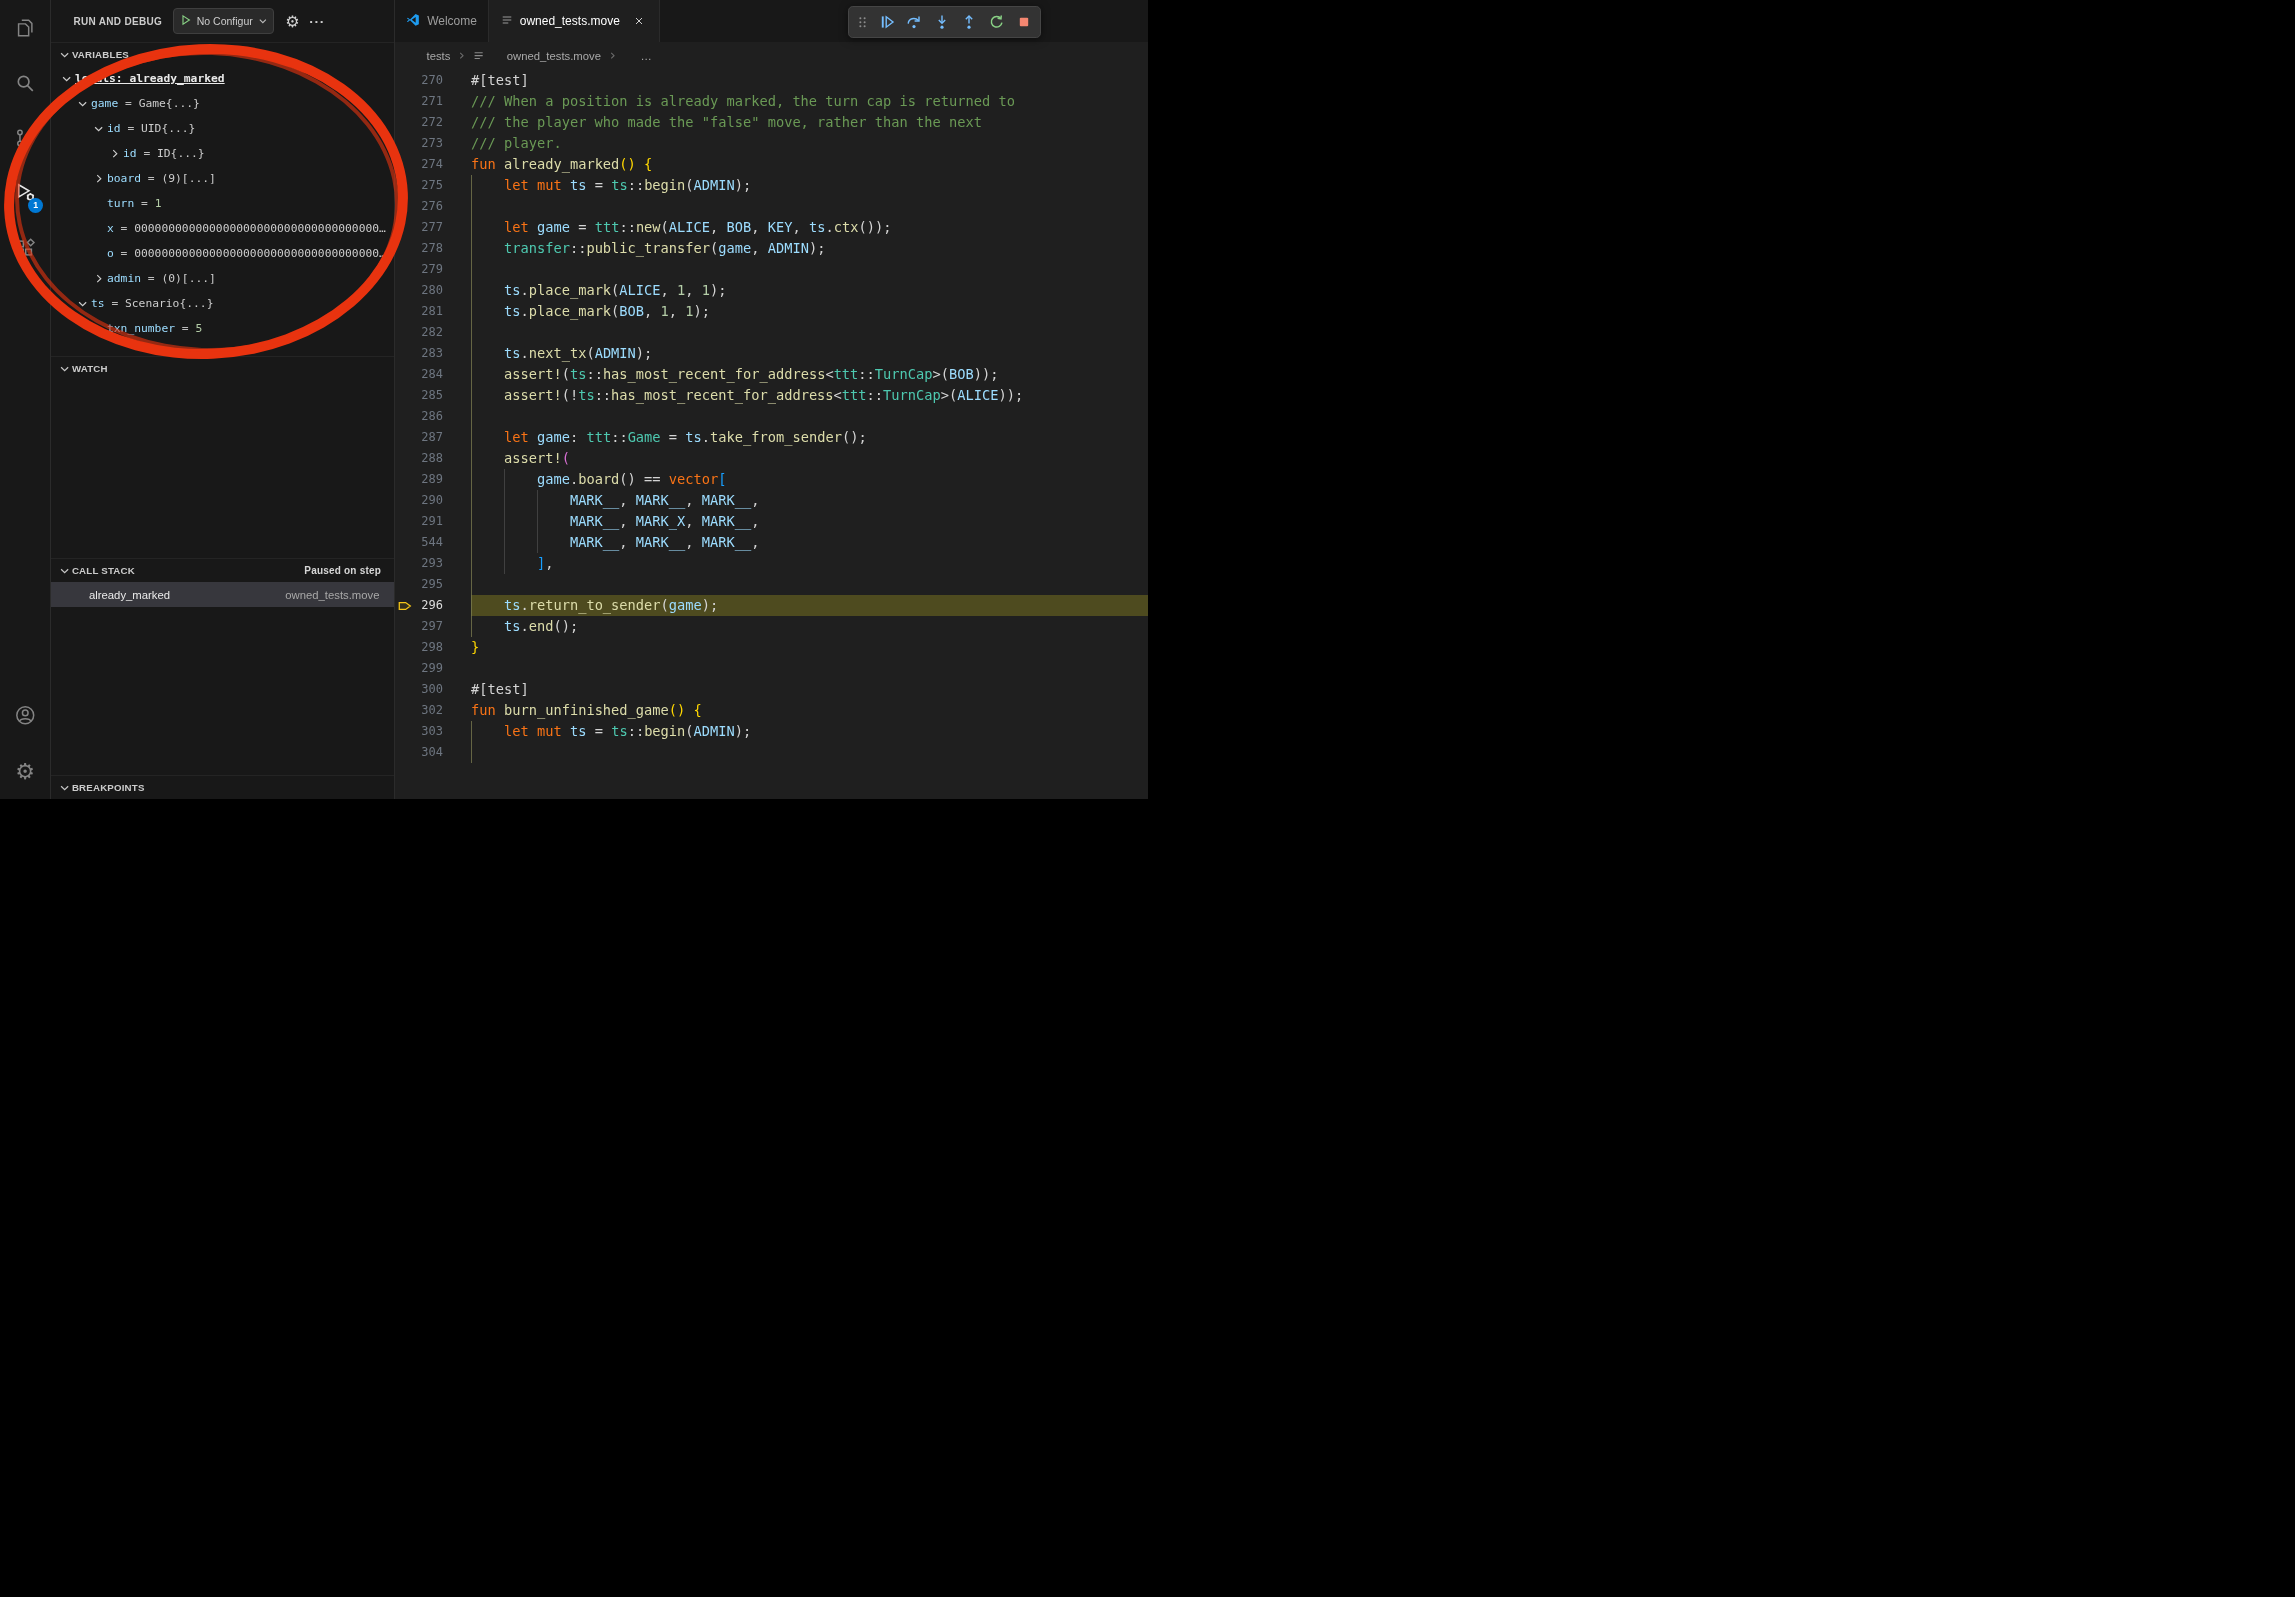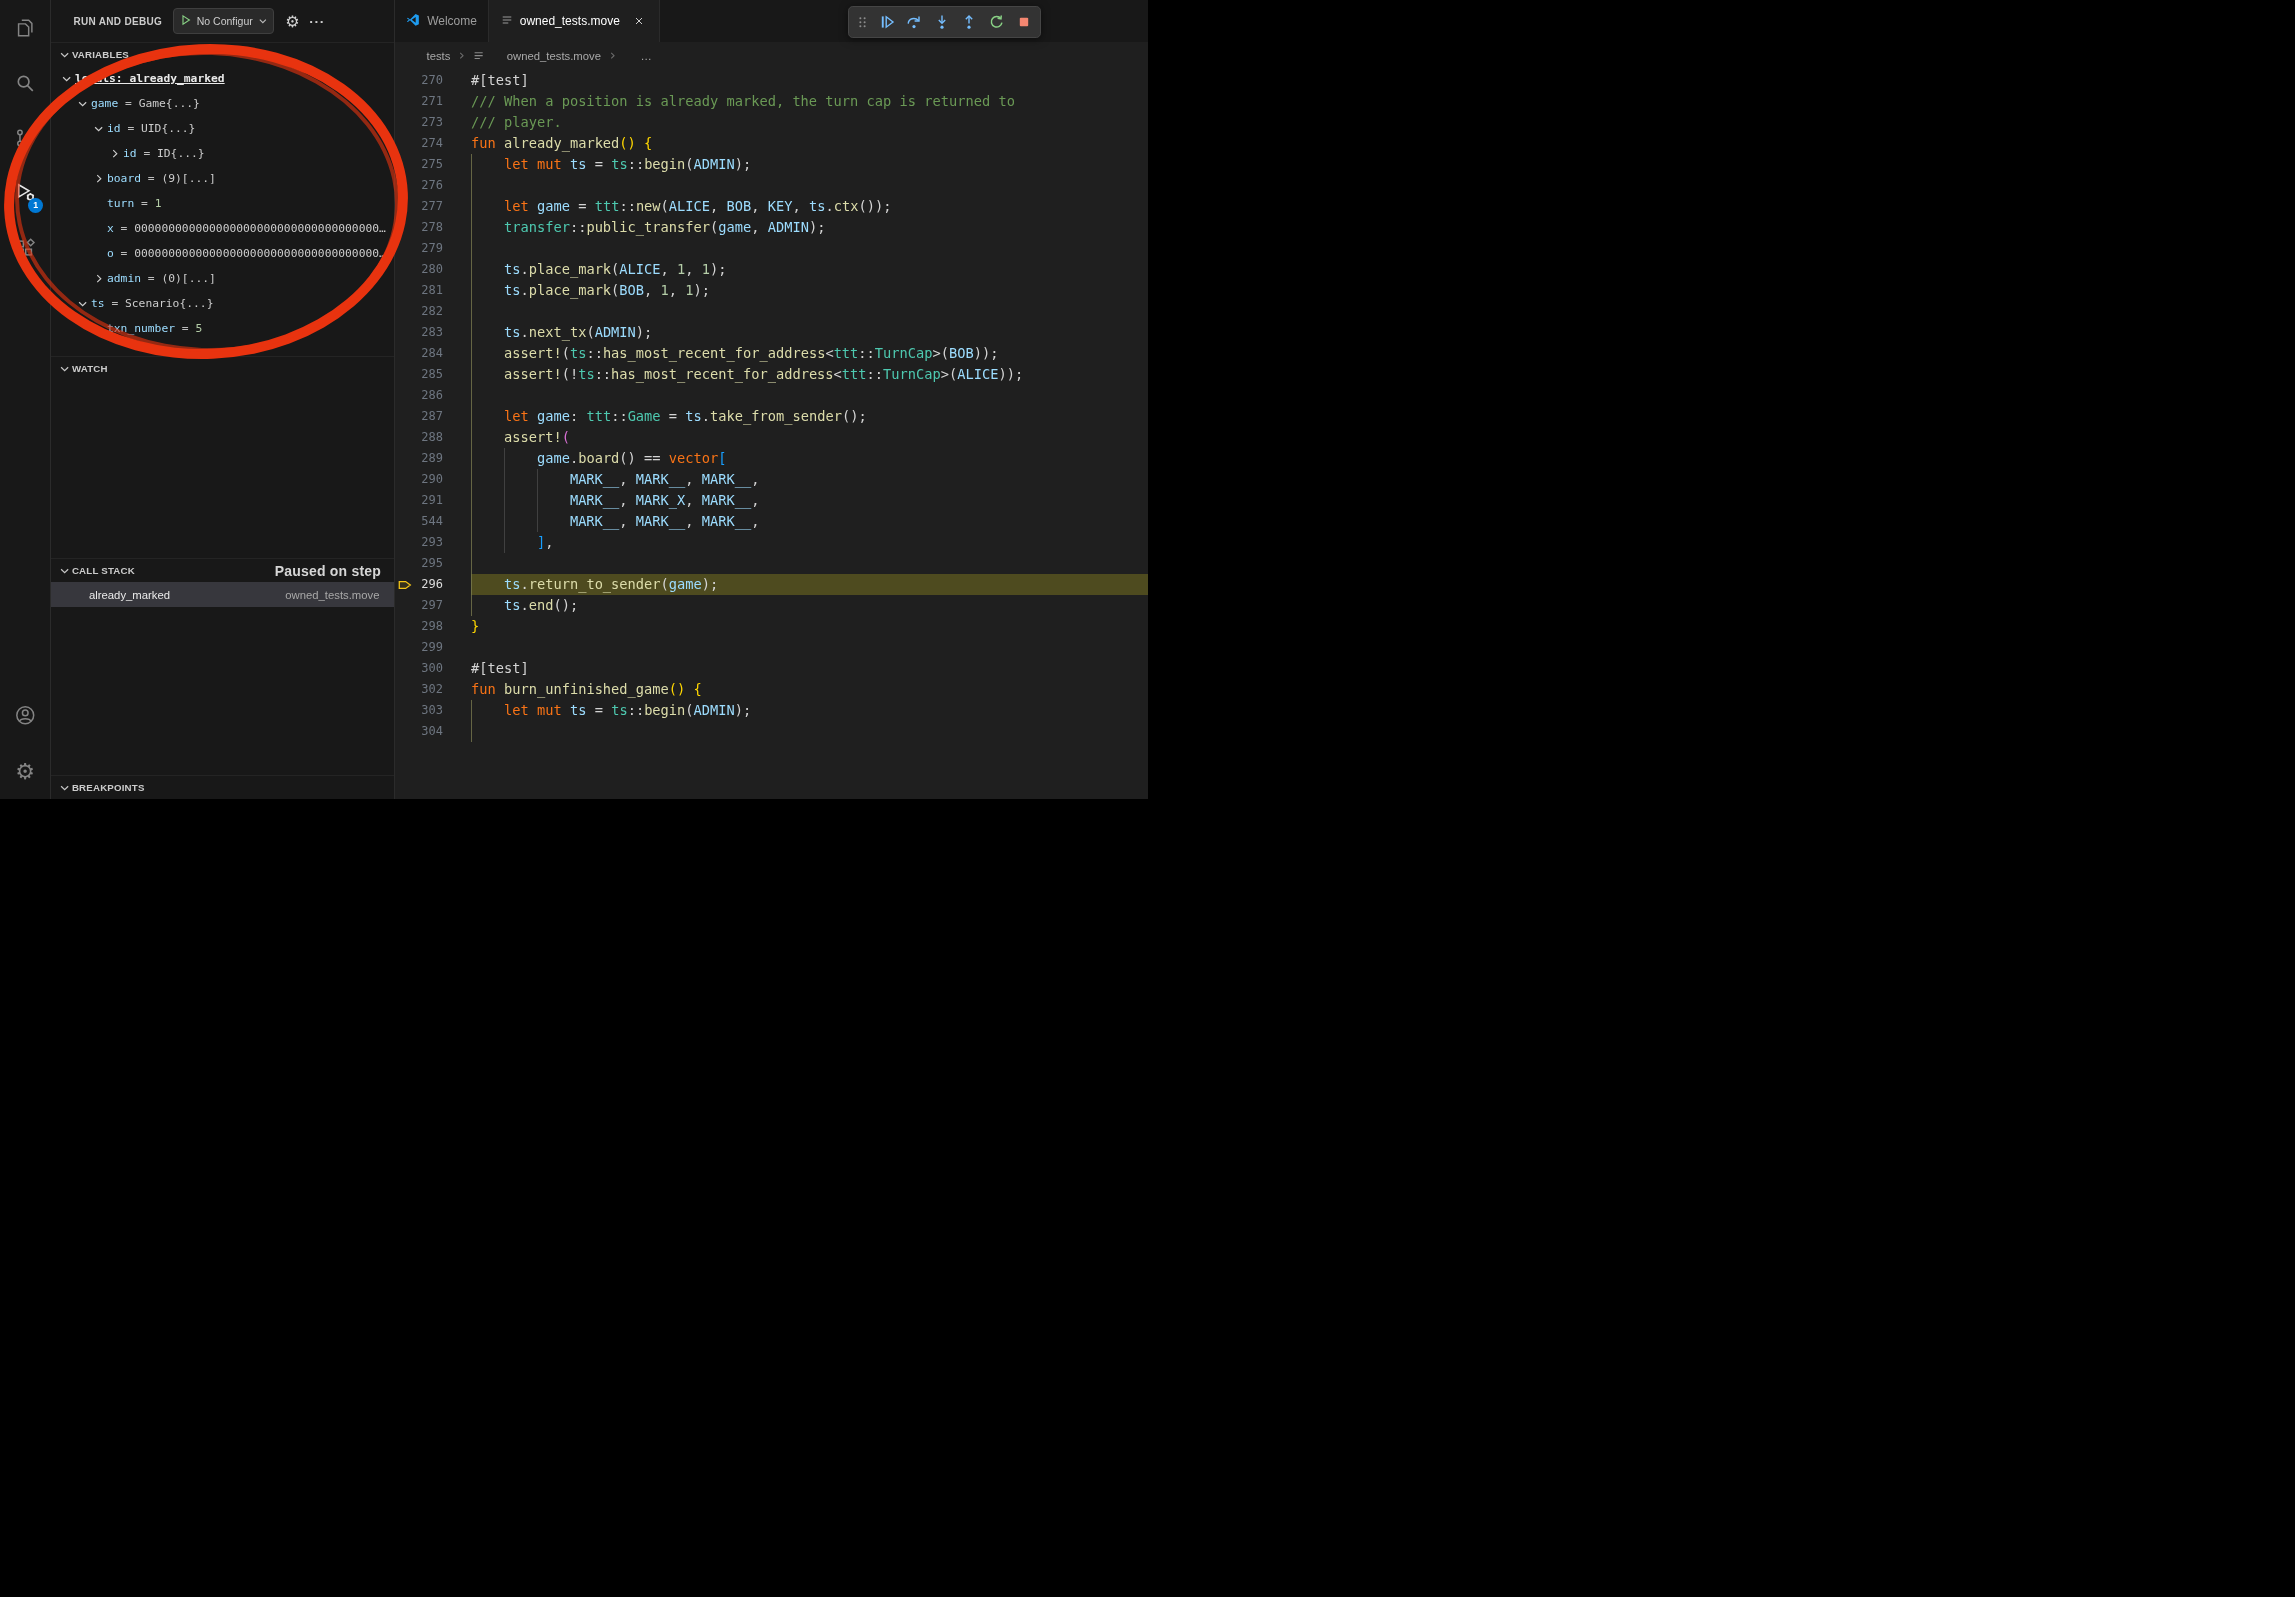--- a/index.html
+++ b/index.html
@@ -30,21 +30,21 @@
   .sb-title { font-size:10px; font-weight:600; letter-spacing:0.3px; color:#cccccc; white-space:nowrap; }
   .config-box { margin-left:11.3px; display:flex; align-items:center; height:26px; background:#2a2a2a;
     border:0.8px solid #3f3f3f; border-radius:4px; padding:0 5.6px; gap:4.8px; cursor:pointer;}
   .config-label { font-size:10.5px; color:#cccccc; max-width:74px; overflow:hidden; white-space:nowrap; }
   .sb-gear { margin-left:11.3px; font-size:16px; color:#cfcfcf; cursor:pointer; font-family:"DejaVu Sans", sans-serif;}
   .sb-dots { margin-left:9.7px; font-size:13.7px; letter-spacing:0.8px; color:#cfcfcf; cursor:pointer; font-weight:700;}
 
   .section-header { height:24px; flex:none; display:flex; align-items:center; padding:0 13px 0 6.4px;
     border-top:0.8px solid #242424; font-size:9.7px; font-weight:700; color:#cccccc; letter-spacing:0.2px; cursor:pointer;}
   .section-header .hchev { width:14.5px; display:flex; justify-content:center; color:#c5c5c5; flex:none;}
-  .paused-label { margin-left:auto; font-size:14px; font-weight:600; color:#d6d6d6;text-align:right; }
+  .paused-label { margin-left:auto; font-size:10px; font-weight:600; color:#d6d6d6;text-align:right; }
 
   .vars-body { height:290px; flex:none; overflow:hidden; }
   .watch-body { flex:1 1 auto; }
   .stack-body { height:193px; flex:none; }
 
   .tree-row { height:25px; display:flex; align-items:center; font-size:11.3px;
     font-family:"DejaVu Sans Mono", monospace; overflow:hidden; padding-right:6.4px; cursor:pointer; }
   .tw { width:16px; height:25px; flex:none; display:flex; align-items:center; justify-content:center; color:#cccccc; }
   .chev-right svg { transform:rotate(-90deg); }
   .tree-label { color:#e9e9e9; font-weight:700; white-space:nowrap;text-decoration:underline; }
@@ -439,20 +439,25 @@
           <div class="lnum">270</div>
           <div class="lcontent"><span class="tk-attr">#[test]</span></div>
         </div>
         <div class="code-line">
           <div class="glyph"></div>
           <div class="lnum">271</div>
           <div class="lcontent"><span class="tk-comment">/// When a position is already marked, the turn cap is returned to</span></div>
         </div>
         <div class="code-line">
           <div class="glyph"></div>
+          <div class="lnum">272</div>
+          <div class="lcontent"><span class="tk-comment">/// the player who made the "false" move, rather than the next</span></div>
+        </div>
+        <div class="code-line">
+          <div class="glyph"></div>
           <div class="lnum">273</div>
           <div class="lcontent"><span class="tk-comment">/// player.</span></div>
         </div>
         <div class="code-line">
           <div class="glyph"></div>
           <div class="lnum">274</div>
           <div class="lcontent"><span class="tk-kw">fun</span><span class="tk-plain"> </span><span class="tk-fn">already_marked</span><span class="tk-b1">()</span><span class="tk-plain"> </span><span class="tk-b1">{</span></div>
         </div>
         <div class="code-line">
           <div class="glyph"></div>

